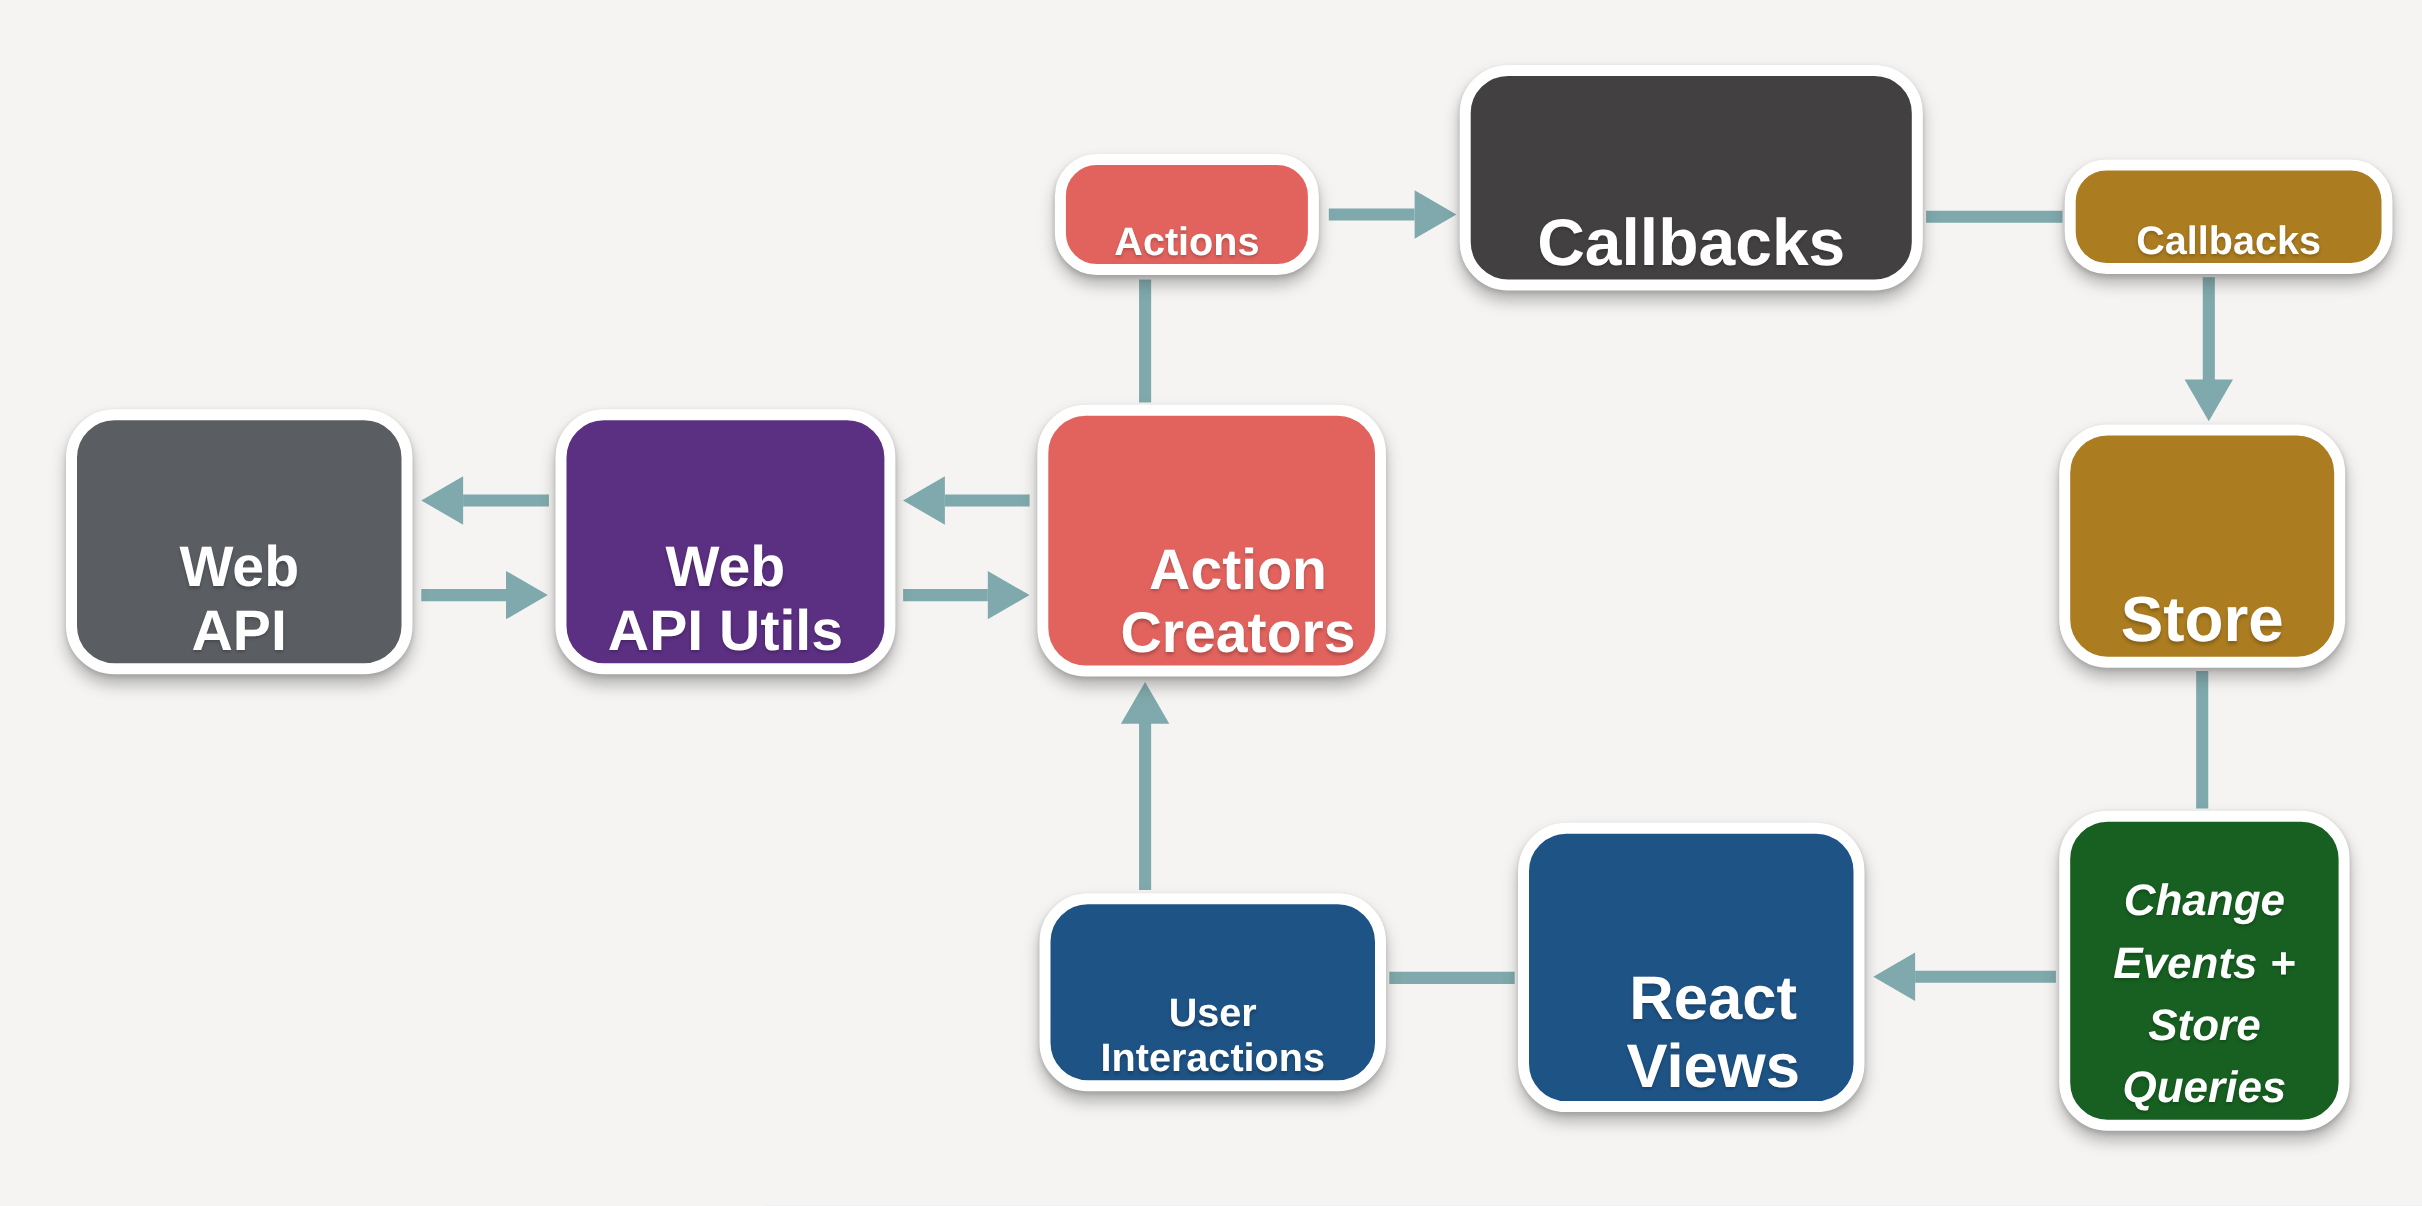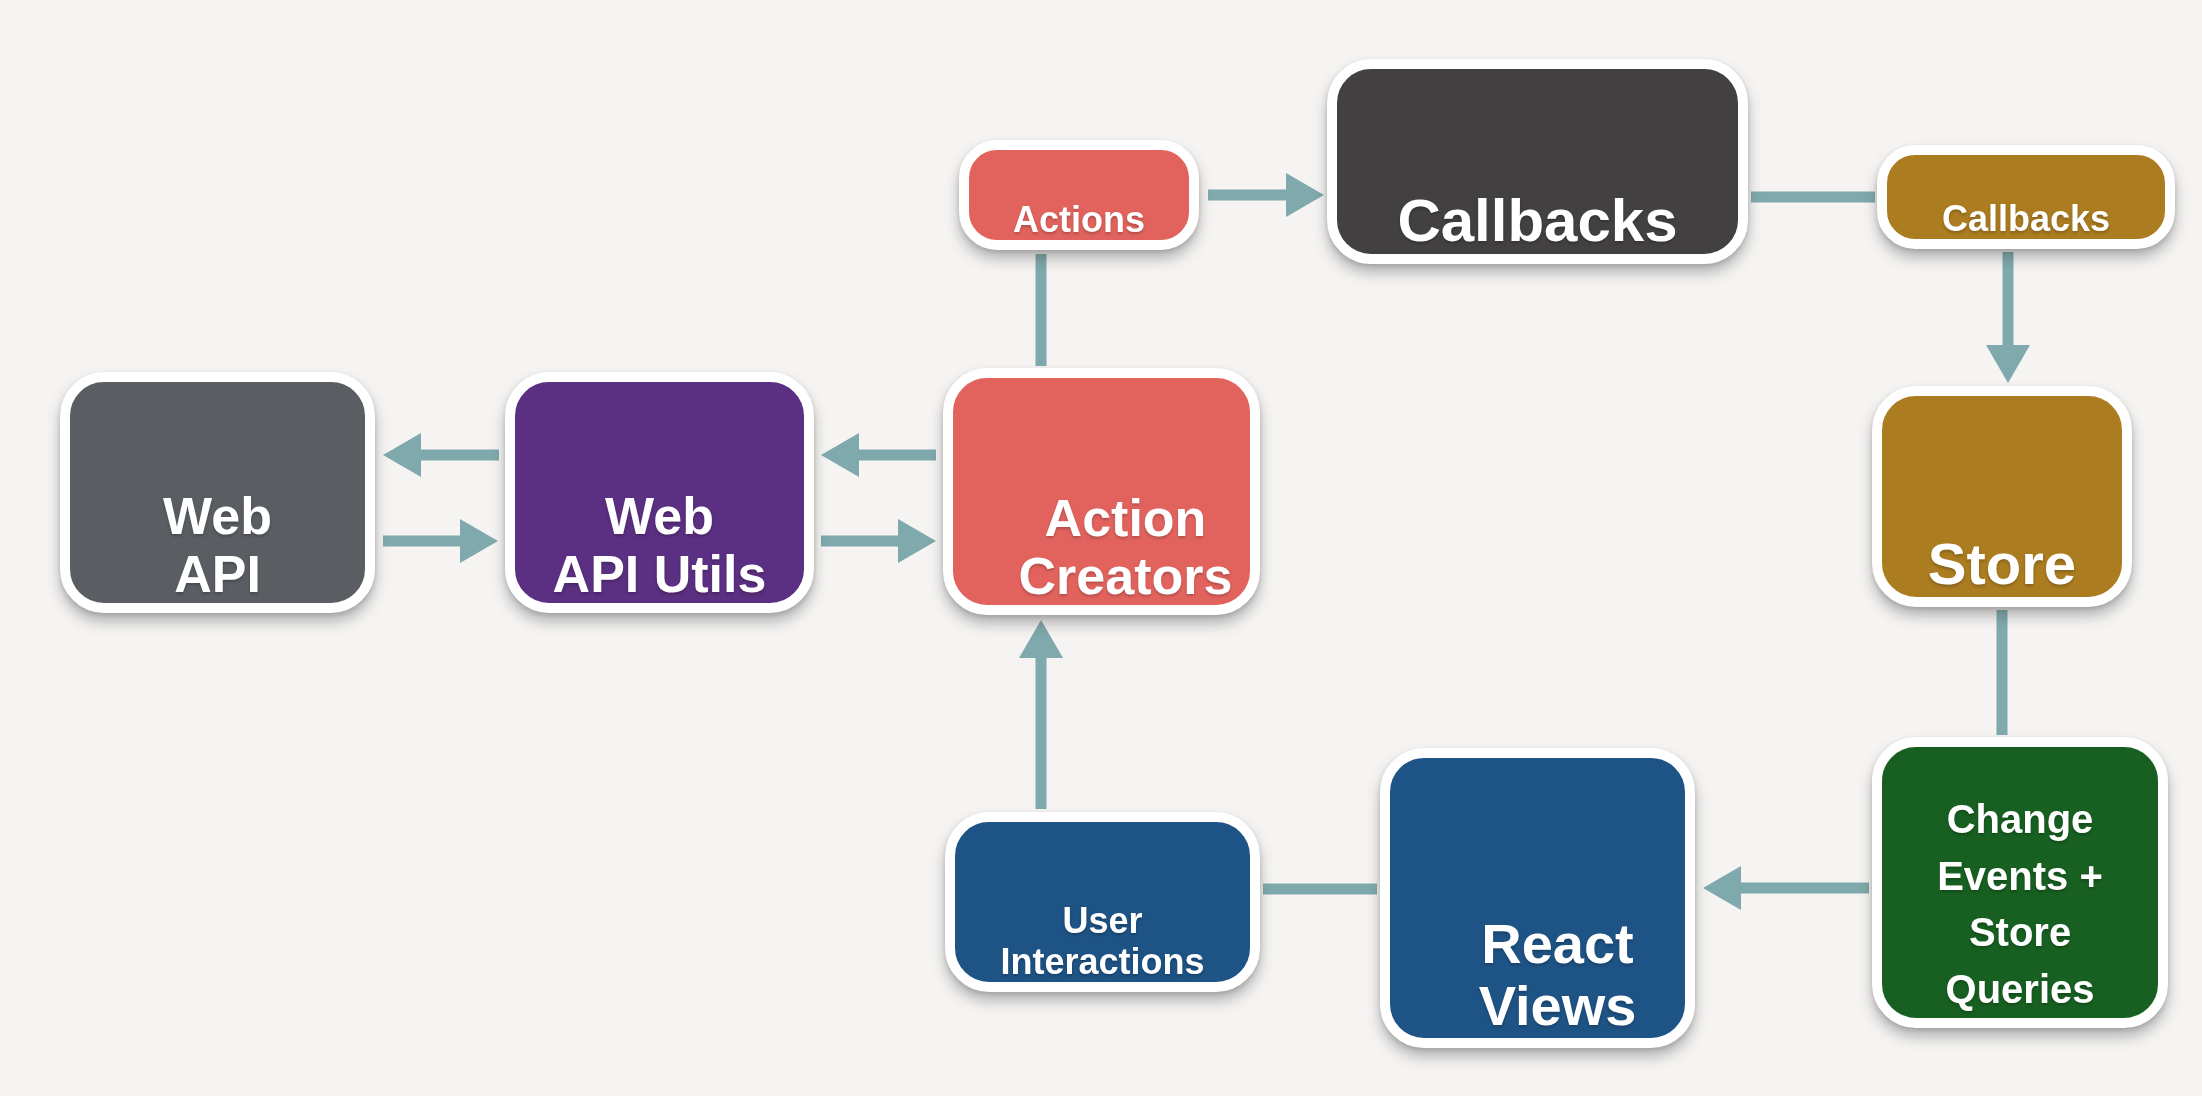--- a/index.html
+++ b/index.html
@@ -40,22 +40,22 @@
   .tall-lines { line-height: 1.42; }
 
   
   #node-web-api          { left:   60px; top: 372px; width: 315px; height: 241px; font-size: 52px; }
   #node-web-api-utils    { left:  505px; top: 372px; width: 309px; height: 241px; font-size: 52px; }
   #node-action-creators  { left:  943px; top: 368px; width: 317px; height: 247px; font-size: 52px; }
   #node-actions          { left:  959px; top: 140px; width: 240px; height: 110px; font-size: 36px; border-radius: 38px; }
   #node-dispatcher       { left: 1327px; top:  59px; width: 421px; height: 205px; font-size: 60px; }
   #node-callbacks        { left: 1877px; top: 145px; width: 298px; height: 104px; font-size: 36px; border-radius: 38px; }
   #node-store            { left: 1872px; top: 386px; width: 260px; height: 221px; font-size: 58px; }
-  #node-change-events    { left: 1872px; top: 737px; width: 296px; height: 291px; font-size: 40px; }
-  #node-react-views      { left: 1380px; top: 748px; width: 315px; height: 300px; font-size: 56px; padding-left: 40px; }
+  #node-change-events    { left: 1872px; top: 737px; width: 264px; height: 291px; font-size: 40px; font-style: italic; }
+  #node-react-views      { left: 1380px; top: 748px; width: 315px; height: 263px; font-size: 56px; padding-left: 40px; }
   #node-user-interactions{ left:  945px; top: 812px; width: 315px; height: 180px; font-size: 36px; }
 </style>
 </head>
 <body>
 
 <div id="stage" style="background: rgb(245, 244, 243);">
 
   <svg id="connectors" viewBox="0 0 2202 1096" xmlns="http://www.w3.org/2000/svg">
 
     <line x1="1208" y1="195" x2="1286" y2="195" stroke-width="11" stroke="#7fa9ac"></line>

